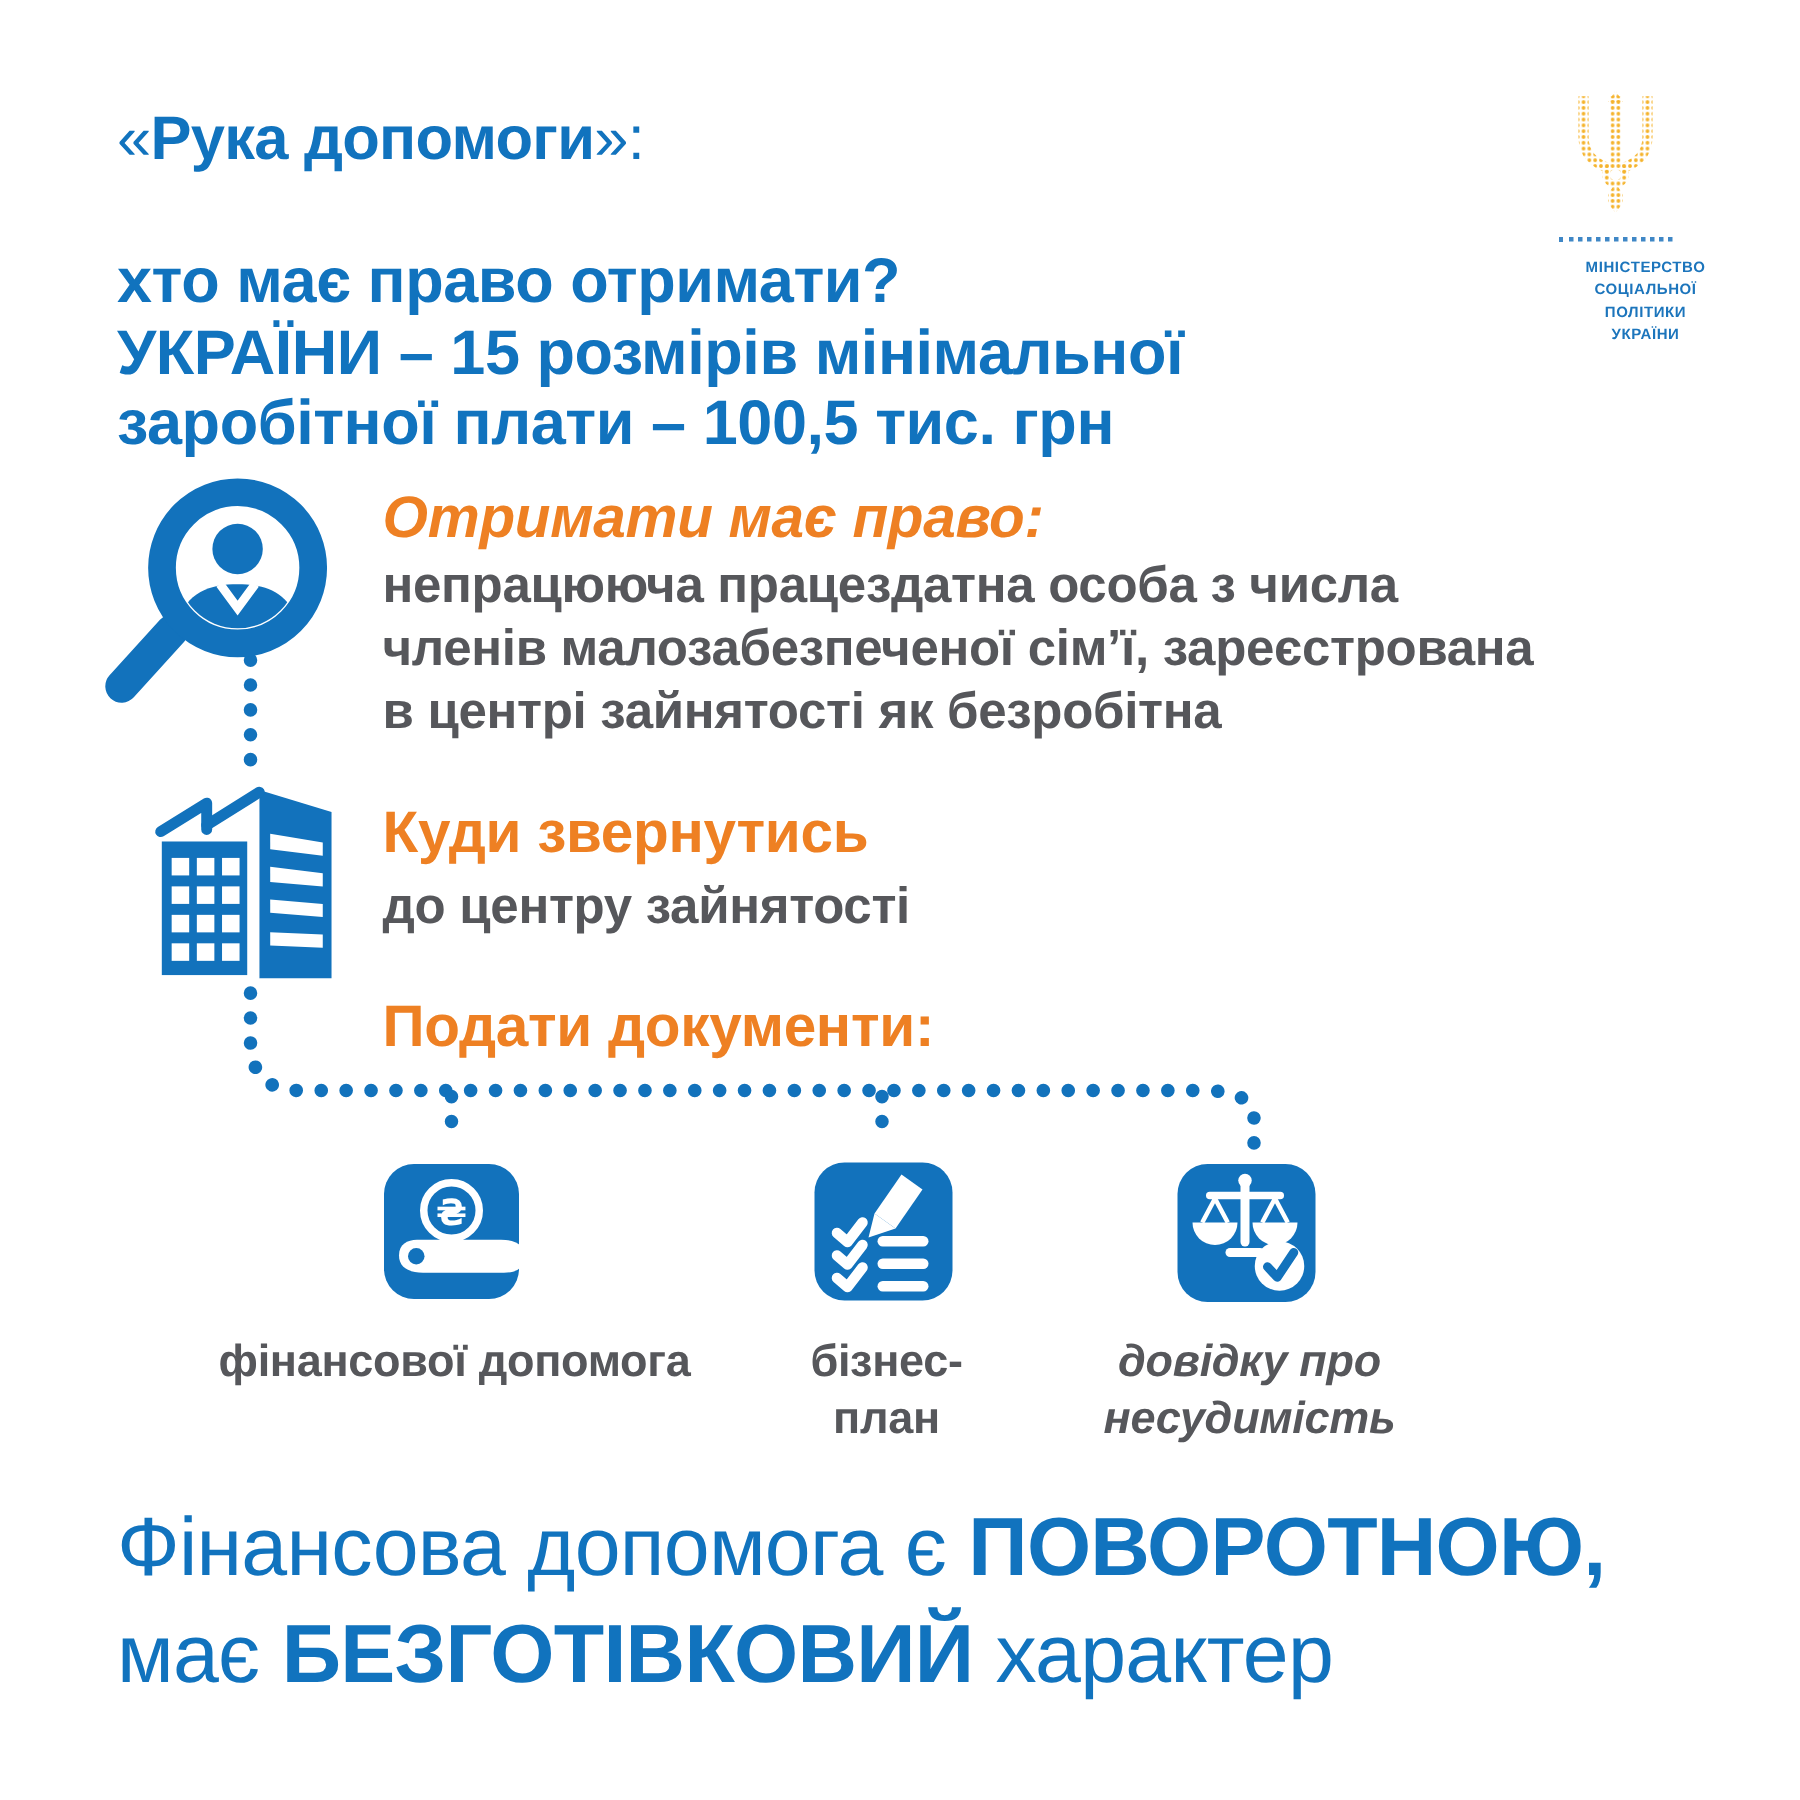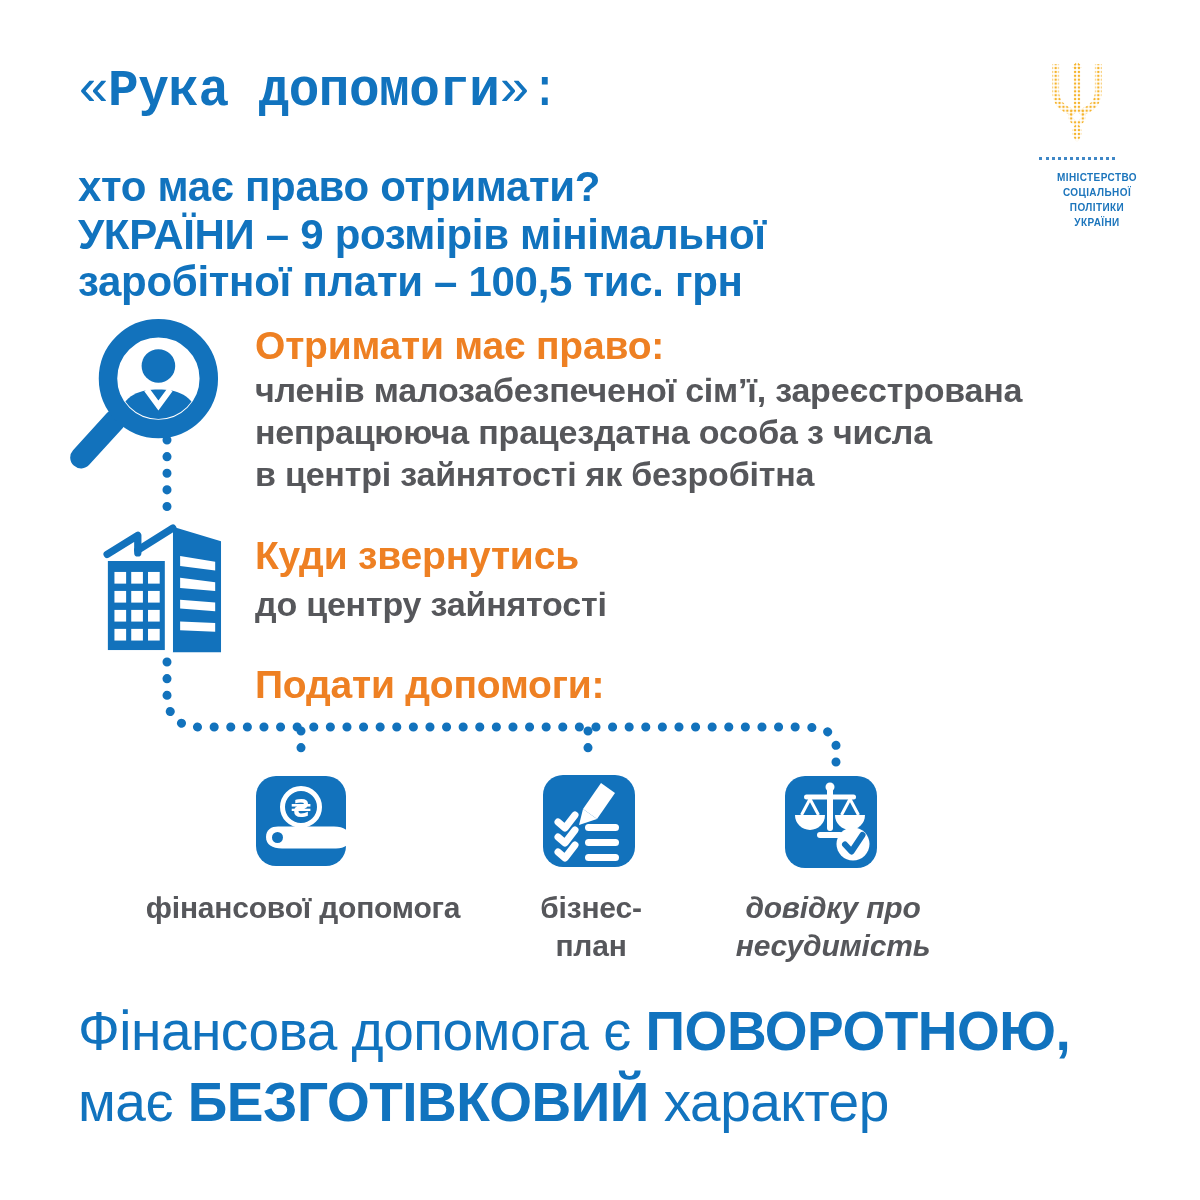--- a/index.html
+++ b/index.html
@@ -5,35 +5,35 @@
   html,body{margin:0;padding:0;}
   body{
     width:1200px;height:1200px;position:relative;background:#ffffff;
     font-family:"Liberation Sans", sans-serif;overflow:hidden;
     -webkit-font-smoothing:antialiased;
   }
   .abs{position:absolute;}
 
   
   .title-block{left:78px;top:62px;color:#1173BE;}
-  .title-l1{font-size:51px;line-height:60px;font-weight:500;letter-spacing:-0.5px;font-family:Liberation Mono, monospace;}
+  .title-l1{font-size:41px;line-height:60px;font-weight:500;letter-spacing:-0.5px;}
   .title-l1 .hvy{font-weight:800;}
   .title-rest{font-size:42px;line-height:47.5px;font-weight:600;letter-spacing:-0.3px;margin-top:41px;}
   .title-rest .hvy{font-weight:800;}
 
   
   .logo{left:1003px;top:58px;width:148px;text-align:center;}
   .logo-sep{width:76px;height:0;border-bottom:3px dotted #3F87C6;margin:9px auto 10px;}
   .logo-text{color:#1C75BC;font-size:10px;font-weight:700;line-height:15px;letter-spacing:0.4px;margin-left:40px;}
 
   
   .h-orange{color:#EE8023;font-weight:800;font-size:39px;letter-spacing:-0.2px;}
   .body-gray{color:#56575B;font-weight:600;font-size:34px;line-height:42px;letter-spacing:-0.2px;}
 
-  .sec1-h{left:255px;top:324px;}
+  .sec1-h{left:255px;top:324px;font-style:italic;}
   .sec1-b{left:255px;top:369px;}
   .sec2-h{left:255px;top:534px;}
   .sec2-b{left:255px;top:583px;}
   .sec3-h{left:255px;top:663px;}
 
   
   .doc-label{top:889px;text-align:center;color:#56575B;font-weight:600;
              font-size:30px;line-height:38px;letter-spacing:-0.2px;}
   .lbl1{left:138px;width:330px;}
   .lbl2{left:508px;width:166px;}
@@ -53,21 +53,21 @@
     <path d="M167,662 V694 Q167,727 200,727 H802 Q836,727 836,746 V764"></path>
     <path d="M301,731 V764"></path>
     <path d="M588,731 V764"></path>
   </g>
 </svg>
 
 <div class="abs title-block">
   <div class="title-l1"><span>«</span><span class="hvy">Рука допомоги</span><span>»:</span></div>
   <div class="title-rest">
     <div><span>хто має право отримати?</span></div>
-    <div><span class="hvy">УКРАЇНИ</span><span> – 9 розмірів мінімальної</span></div>
+    <div><span class="hvy">УКРАЇНИ</span><span> – 15 розмірів мінімальної</span></div>
     <div><span>заробітної плати – </span><span class="hvy">100,5 тис. грн</span></div>
   </div>
 </div>
 
 <div class="abs logo">
   <svg width="62" height="86" viewBox="0 0 64 88" aria-hidden="true">
     <defs>
       <pattern id="golddots" patternUnits="userSpaceOnUse" width="4" height="4">
         <circle cx="2" cy="2" r="1.3" fill="#F5B32B"></circle>
       </pattern>
@@ -99,22 +99,22 @@
   <circle cx="55" cy="42" r="30" fill="#ffffff" stroke="#1272BC" stroke-width="11"></circle>
   <g clip-path="url(#lensClip)">
     <circle cx="55" cy="34.5" r="10" fill="#1272BC"></circle>
     <path d="M30,70 C32,52 43,48.5 55,48.5 C67,48.5 78,52 80,70 Z" fill="#1272BC"></path>
     <path d="M48,48.5 L55,58 L62,48.5" fill="none" stroke="#ffffff" stroke-width="3.5"></path>
   </g>
 </svg>
 
 <div class="abs h-orange sec1-h">Отримати має право:</div>
 <div class="abs body-gray sec1-b">
+  <div>непрацююча працездатна особа з числа</div>
   <div>членів малозабезпеченої сім’ї, зареєстрована</div>
-  <div>непрацююча працездатна особа з числа</div>
   <div>в центрі зайнятості як безробітна</div>
 </div>
 
 <svg class="abs" style="left:94px;top:512px;" width="146" height="152" viewBox="0 0 100 104" aria-hidden="true">
   <polygon points="54,10 87,20 87,96 54,96" fill="#1272BC"></polygon>
   <g fill="#ffffff">
     <polygon points="59,30 83,34 83,40 59,37"></polygon>
     <polygon points="59,45 83,48 83,54 59,52"></polygon>
     <polygon points="59,60 83,62 83,68 59,66"></polygon>
     <polygon points="59,75 83,76 83,82 59,81"></polygon>
@@ -135,21 +135,21 @@
       <rect x="37" y="67" width="8" height="8"></rect>
     <rect x="14" y="80" width="8" height="8"></rect>
       <rect x="25.5" y="80" width="8" height="8"></rect>
       <rect x="37" y="80" width="8" height="8"></rect>
   </g>
 </svg>
 
 <div class="abs h-orange sec2-h">Куди звернутись</div>
 <div class="abs body-gray sec2-b">до центру зайнятості</div>
 
-<div class="abs h-orange sec3-h">Подати допомоги:</div>
+<div class="abs h-orange sec3-h">Подати документи:</div>
 
 <svg class="abs" style="left:252px;top:774px;" width="112" height="100" viewBox="0 0 112 100" aria-hidden="true">
   <rect x="4" y="2" width="90" height="90" rx="20" fill="#1272BC"></rect>
   <circle cx="49" cy="33" r="18.5" fill="none" stroke="#ffffff" stroke-width="5"></circle>
   <text x="49" y="34.5" text-anchor="middle" dominant-baseline="central" font-family="DejaVu Sans, sans-serif" font-size="24" font-weight="bold" fill="#ffffff">₴</text>
   <path d="M14,63 C14,55.5 19.5,52.5 26,52.5 L82,52.5 C92,52.5 98,56.5 98,63.5 C98,70.5 93,74.5 84,74.5 L30,74.5 C20,74.5 14,70.5 14,63 Z" fill="#ffffff"></path>
   <circle cx="25.5" cy="63.5" r="5.5" fill="#1272BC"></circle>
 </svg>
 
 <svg class="abs" style="left:541px;top:773px;" width="100" height="100" viewBox="0 0 100 100" aria-hidden="true">

